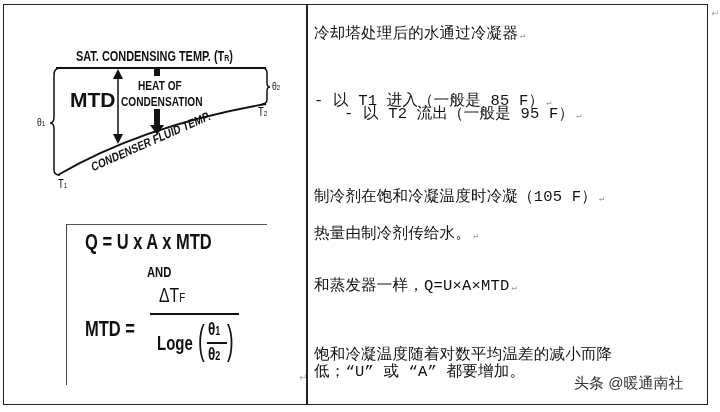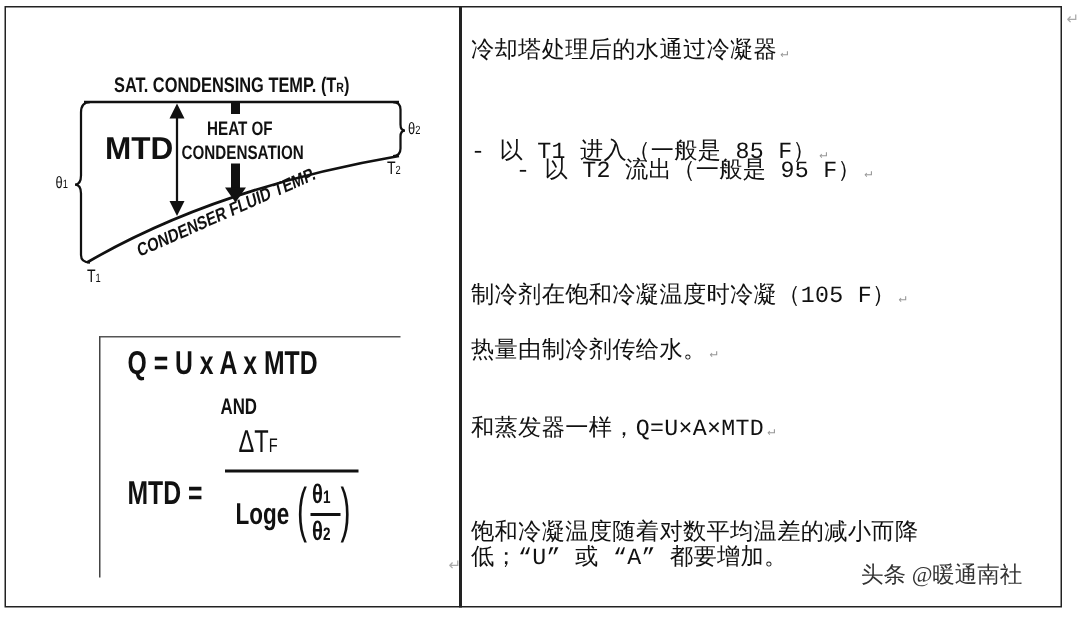--- a/index.html
+++ b/index.html
@@ -27,21 +27,21 @@
       position: absolute; font-family: "Liberation Sans", sans-serif; font-weight: bold; color: #111;
       transform: scaleX(0.75); transform-origin: left top; white-space: nowrap;
     }
     .text-line {
       position: absolute; left: 6px; font-family: Liberation Mono, monospace; font-size: 15.5px;
       color: #111; white-space: nowrap; letter-spacing: 0.2px;
     }
     .para-mark { color: #999; font-size: 9px; margin-left: 2px; }
     .watermark {
       position: absolute; left: 266px; top: 374px; font-size: 15px; color: #333;
-      font-family: Liberation Serif, serif; white-space: nowrap;
+      font-family: Liberation Sans, sans-serif; white-space: nowrap;
     }
     .side-mark { position: absolute; color: #aaa; font-size: 10px; }
   </style>
 </head>
 <body>
 
 <div class="table-frame"></div>
 <div class="col-divider"></div>
 
 <div class="left-cell">

